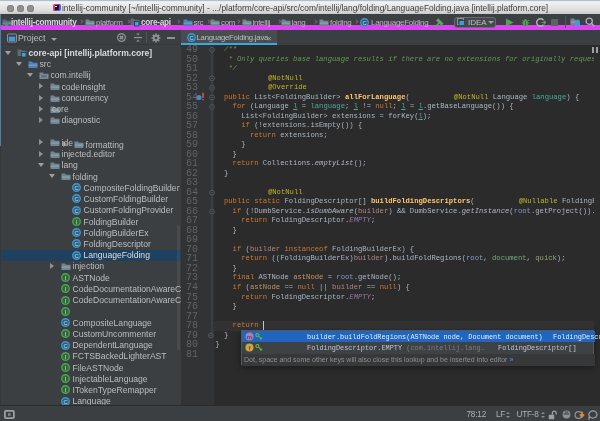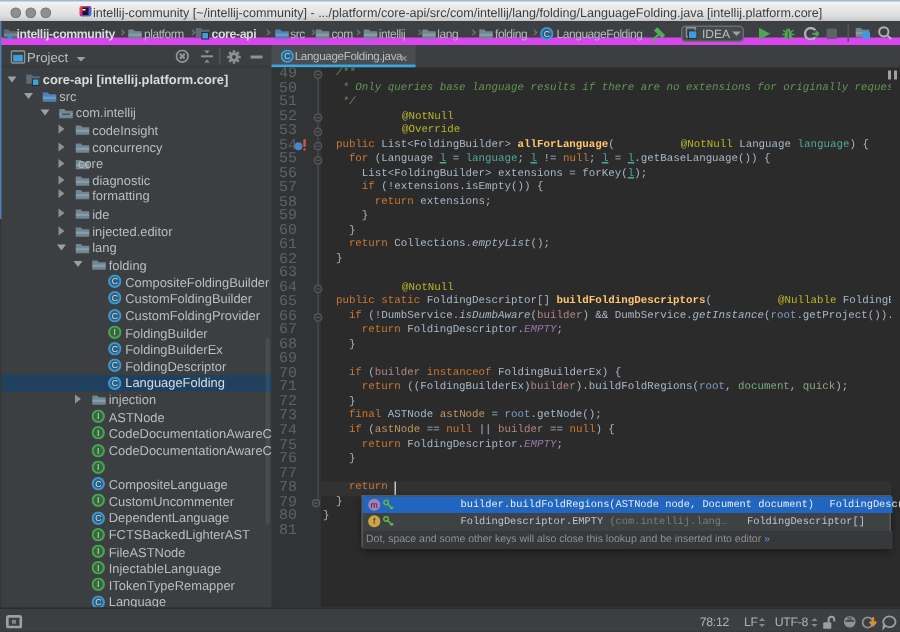--- a/index.html
+++ b/index.html
@@ -227,21 +227,21 @@
       <div class="tlabel" style="left:52px;">core</div>
     </div>
     <div class="trow" style="top:69.81px;">
       <div class="arr-r" style="left:39px;"></div>
       <svg class="abs" style="left:50px;top:1.2px" width="10" height="9" viewBox="0 0 10 9">
         <path d="M0.5 1.6 L3.9 1.6 L4.9 2.8 L9.5 2.8 L9.5 7.9 L0.5 7.9 Z" fill="#708692"></path>
         <rect x="0.5" y="4.4" width="9" height="1.6" fill="#FFFFFF" opacity="0.18"></rect>
       </svg>
       <div class="tlabel" style="left:61.5px;">diagnostic</div>
     </div>
-    <div class="trow" style="top:79px;">
+    <div class="trow" style="top:94px;margin-left:24px;">
       <div class="arr-r" style="left:39px;"></div>
       <svg class="abs" style="left:50px;top:1.2px" width="10" height="9" viewBox="0 0 10 9">
         <path d="M0.5 1.6 L3.9 1.6 L4.9 2.8 L9.5 2.8 L9.5 7.9 L0.5 7.9 Z" fill="#708692"></path>
         <rect x="0.5" y="4.4" width="9" height="1.6" fill="#FFFFFF" opacity="0.18"></rect>
       </svg>
       <div class="tlabel" style="left:61.5px;">formatting</div>
     </div>
     <div class="trow" style="top:92.28px;">
       <div class="arr-r" style="left:39px;"></div>
       <svg class="abs" style="left:50px;top:1.2px" width="10" height="9" viewBox="0 0 10 9">

